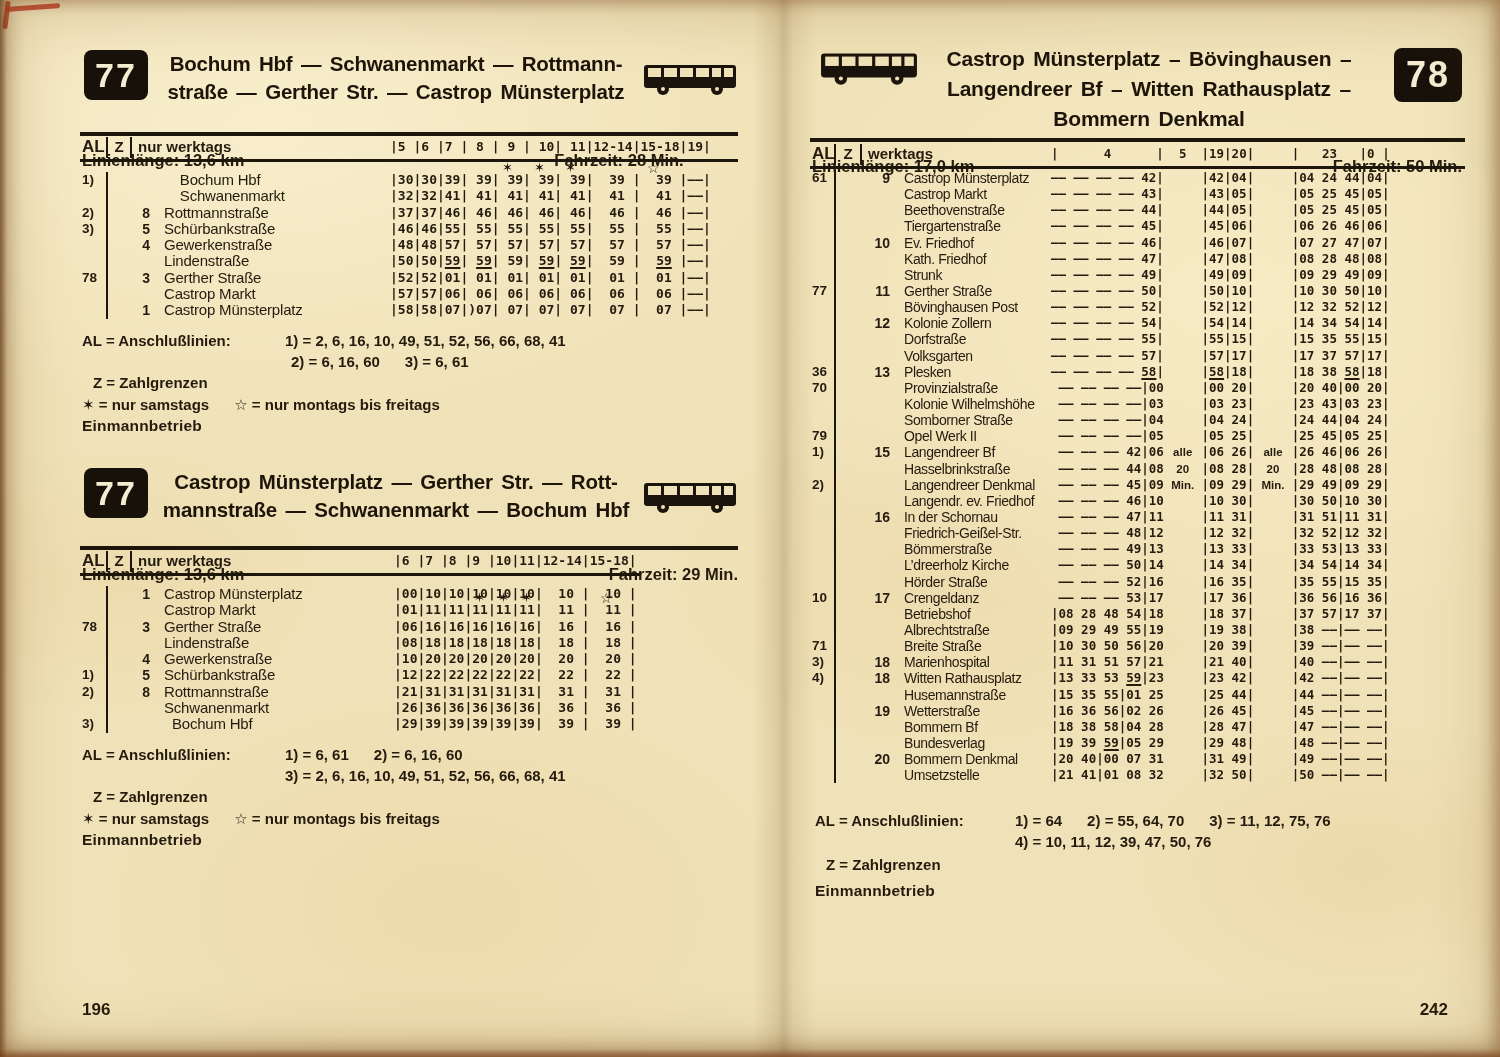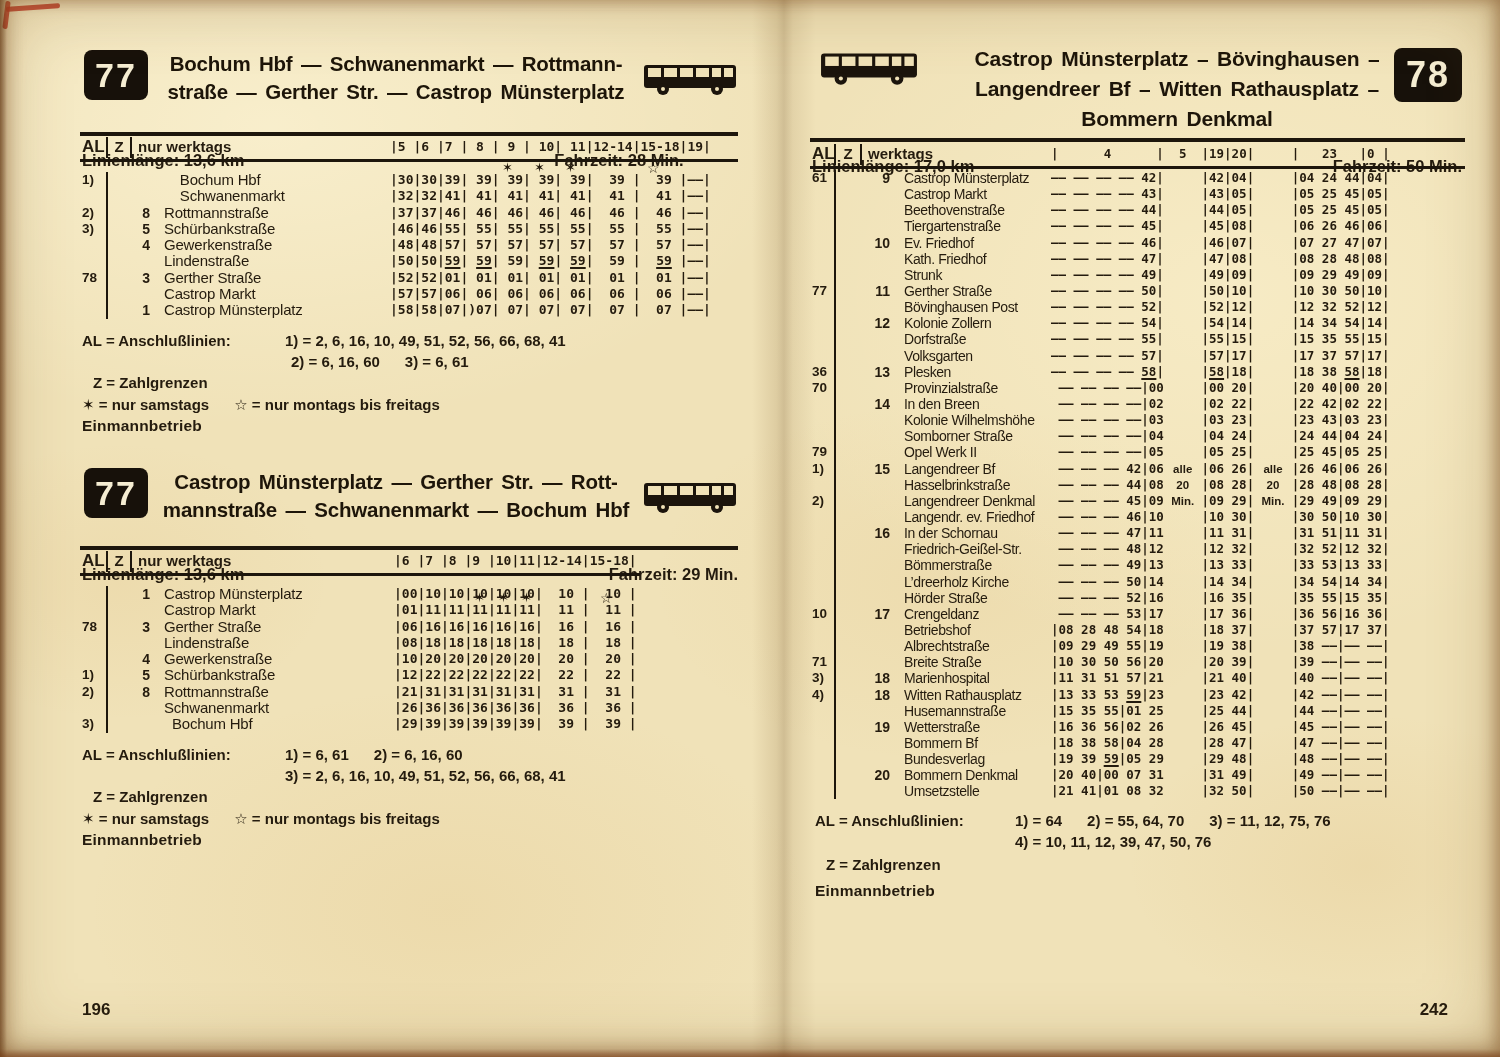--- a/index.html
+++ b/index.html
@@ -272,21 +272,21 @@
     <rect x="37" y="10" width="13" height="9" fill="#f0e2b8"></rect>
       <rect x="53" y="10" width="13" height="9" fill="#f0e2b8"></rect>
     <rect x="69" y="10" width="9" height="9" fill="#f0e2b8"></rect>
       <rect x="81" y="10" width="9" height="9" fill="#f0e2b8"></rect>
     <circle cx="20" cy="31" r="6" fill="#1b140c"></circle>
       <circle cx="20" cy="31" r="2" fill="#f0e2b8"></circle>
     <circle cx="74" cy="31" r="6" fill="#1b140c"></circle>
       <circle cx="74" cy="31" r="2" fill="#f0e2b8"></circle>
   </svg>
 </div>
-<div class="abs title" style="left:967px;top:44px;width:420px;font-size:21px;line-height:30px;">
+<div class="abs title" style="left:939px;top:44px;width:420px;font-size:21px;line-height:30px;">
   <div>Castrop Münsterplatz – Bövinghausen –</div>
   <div>Langendreer Bf – Witten Rathausplatz –</div>
   <div>Bommern Denkmal</div>
 </div>
 <div class="abs badge" style="left:1394px;top:48px;width:68px;height:54px;font-size:36px;">
     <span>78</span>
   </div>
 <div class="abs metaline" style="left:812px;top:116px;">Linienlänge: 17,0 km</div>
 <div class="abs metaline" style="left:1224px;top:116px;width:238px;text-align:right;">Fahrzeit: 50 Min.</div>
 <div class="abs rule" style="left:810px;top:138px;width:655px;height:4px;"></div>
@@ -307,21 +307,21 @@
 
     <div class="trow">
       <span class="ral"></span><span class="rz"></span><span class="rname">Castrop Markt</span><pre class="times cA">—— —— —— —— 43|</pre><span class="cB"></span><pre class="times cC">|43|05|</pre><span class="cD"></span><pre class="times cE">|05 25 45|05|</pre>
     </div>
 
     <div class="trow">
       <span class="ral"></span><span class="rz"></span><span class="rname">Beethovenstraße</span><pre class="times cA">—— —— —— —— 44|</pre><span class="cB"></span><pre class="times cC">|44|05|</pre><span class="cD"></span><pre class="times cE">|05 25 45|05|</pre>
     </div>
 
     <div class="trow">
-      <span class="ral"></span><span class="rz"></span><span class="rname">Tiergartenstraße</span><pre class="times cA">—— —— —— —— 45|</pre><span class="cB"></span><pre class="times cC">|45|08|</pre><span class="cD"></span><pre class="times cE">|06 26 46|06|</pre>
+      <span class="ral"></span><span class="rz"></span><span class="rname">Tiergartenstraße</span><pre class="times cA">—— —— —— —— 45|</pre><span class="cB"></span><pre class="times cC">|45|06|</pre><span class="cD"></span><pre class="times cE">|06 26 46|06|</pre>
     </div>
 
     <div class="trow">
       <span class="ral"></span><span class="rz">10</span><span class="rname">Ev. Friedhof</span><pre class="times cA">—— —— —— —— 46|</pre><span class="cB"></span><pre class="times cC">|46|07|</pre><span class="cD"></span><pre class="times cE">|07 27 47|07|</pre>
     </div>
 
     <div class="trow">
       <span class="ral"></span><span class="rz"></span><span class="rname">Kath. Friedhof</span><pre class="times cA">—— —— —— —— 47|</pre><span class="cB"></span><pre class="times cC">|47|08|</pre><span class="cD"></span><pre class="times cE">|08 28 48|08|</pre>
     </div>
 
@@ -350,23 +350,20 @@
     </div>
 
     <div class="trow">
       <span class="ral">36</span><span class="rz">13</span><span class="rname">Plesken</span><pre class="times cA">—— —— —— —— <u>58</u>|</pre><span class="cB"></span><pre class="times cC">|<u>58</u>|18|</pre><span class="cD"></span><pre class="times cE">|18 38 <u>58</u>|18|</pre>
     </div>
 
     <div class="trow">
       <span class="ral">70</span><span class="rz"></span><span class="rname">Provinzialstraße</span><pre class="times cA">—— —— —— ——|00</pre><span class="cB"></span><pre class="times cC">|00 20|</pre><span class="cD"></span><pre class="times cE">|20 40|00 20|</pre>
     </div>
 
-    <div class="trow">
-      <span class="ral"></span><span class="rz">14</span><span class="rname">In den Breen</span><pre class="times cA">—— —— —— ——|02</pre><span class="cB"></span><pre class="times cC">|02 22|</pre><span class="cD"></span><pre class="times cE">|22 42|02 22|</pre>
-    </div>
 
     <div class="trow">
       <span class="ral"></span><span class="rz"></span><span class="rname">Kolonie Wilhelmshöhe</span><pre class="times cA">—— —— —— ——|03</pre><span class="cB"></span><pre class="times cC">|03 23|</pre><span class="cD"></span><pre class="times cE">|23 43|03 23|</pre>
     </div>
 
     <div class="trow">
       <span class="ral"></span><span class="rz"></span><span class="rname">Somborner Straße</span><pre class="times cA">—— —— —— ——|04</pre><span class="cB"></span><pre class="times cC">|04 24|</pre><span class="cD"></span><pre class="times cE">|24 44|04 24|</pre>
     </div>
 
     <div class="trow">

